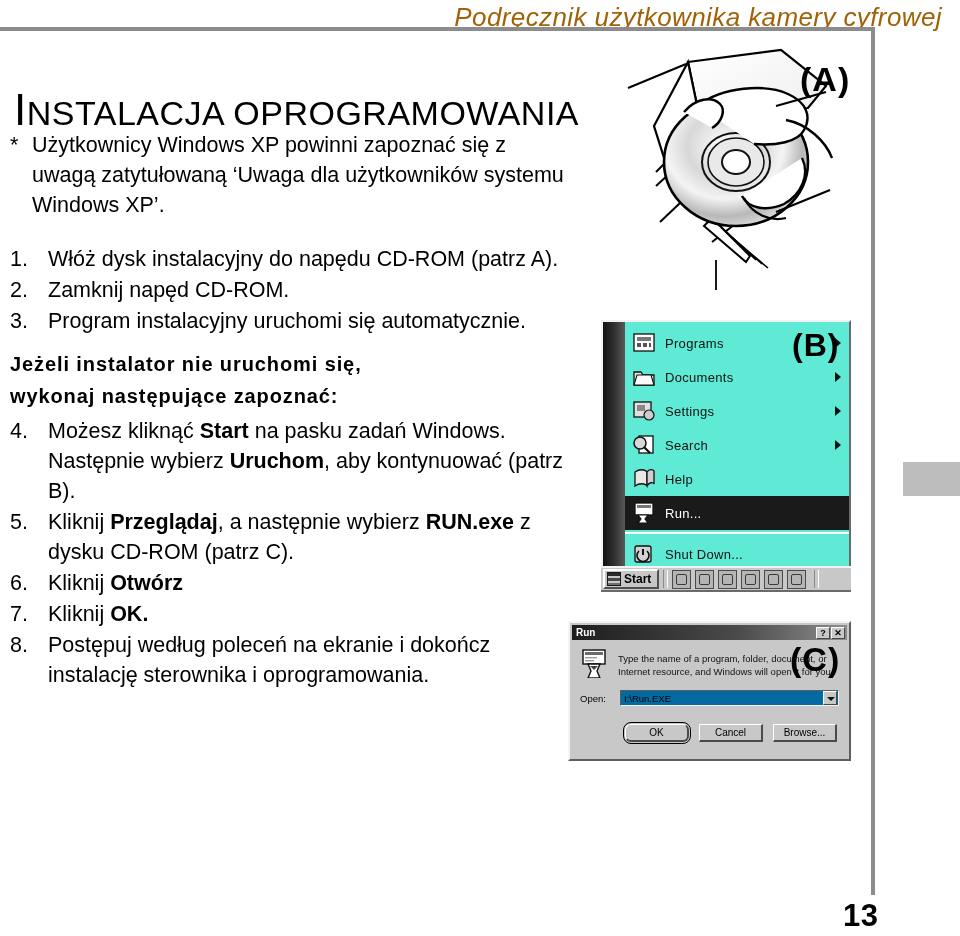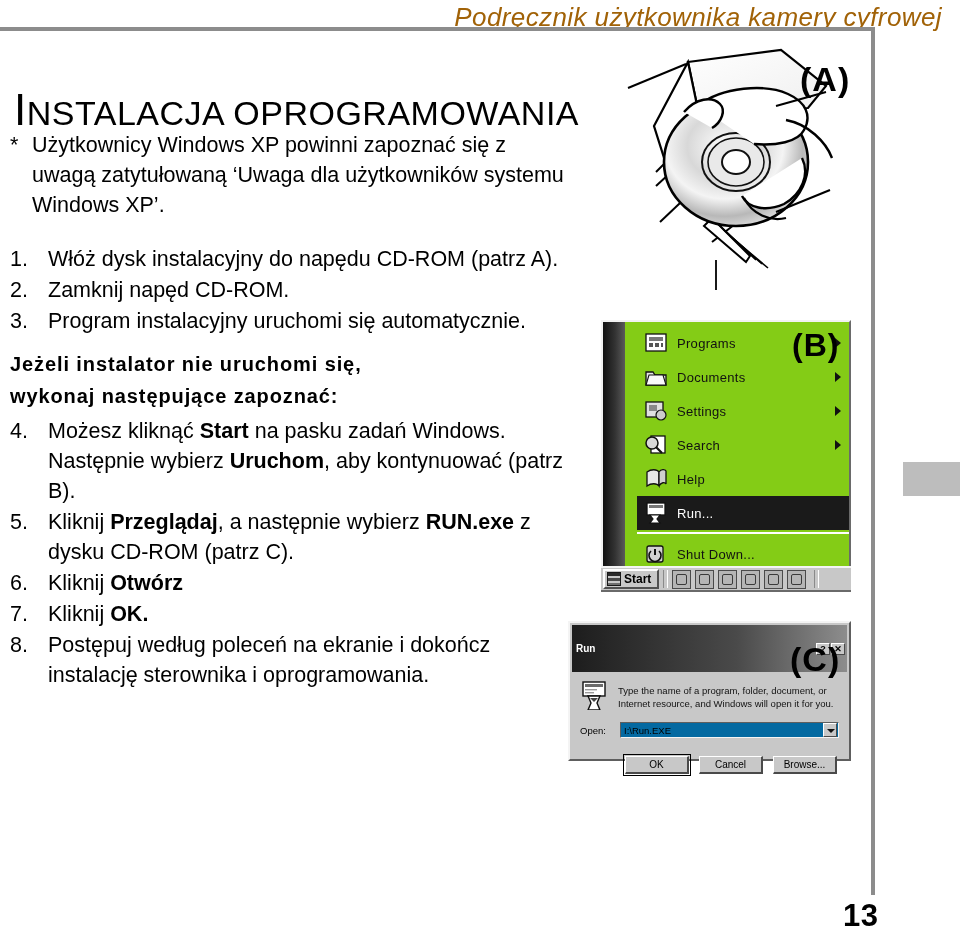--- a/index.html
+++ b/index.html
@@ -132,28 +132,27 @@
     top: 320px;
     width: 250px;
     height: 272px;
     background: #ffffff;
   }
   #menu-shell {
     position: absolute;
     left: 0; top: 0;
     width: 250px;
     height: 248px;
-    background: #84cc16;
+    background: #5eead4;
     border-top: 2px solid #f2f2f2;
     border-left: 2px solid #f2f2f2;
     border-right: 2px solid #6a6a6a;
     border-bottom: 2px solid #6a6a6a;
     box-sizing: border-box;
     display: flex;
-    gap: 12px;
   }
   #menu-gutter {
     width: 22px;
     flex: 0 0 22px;
     background: linear-gradient(to right, #111 0%, #333 55%, #5a5a5a 100%);
   }
   #menu-items {
     flex: 1 1 auto;
     padding-top: 4px;
   }
@@ -277,21 +276,21 @@
     border-bottom: 2px solid #5e5e5e;
     box-sizing: border-box;
     font-size: 9.5px;
   }
   #run-titlebar {
     height: 15px;
     margin: 2px 2px 0 2px;
     background: linear-gradient(to right, #1d1d1d 0%, #4a4a4a 60%, #8d8d8d 100%);
     display: flex;
     align-items: center;
-    padding: 16px 2px;
+    padding: 0 2px;
     color: #fff;
     font-weight: bold;
     font-size: 10px;
   }
   #run-title-text { flex: 1 1 auto; padding-left: 2px; }
   .tb-btn {
     width: 14px; height: 12px;
     margin-left: 1px;
     background: #c8c8c8;
     border-top: 1px solid #ffffff;
@@ -365,21 +364,21 @@
     background: #c8c8c8;
     border-top: 1px solid #ffffff;
     border-left: 1px solid #ffffff;
     border-right: 2px solid #4a4a4a;
     border-bottom: 2px solid #4a4a4a;
     box-sizing: border-box;
     text-align: center;
     line-height: 15px;
     font-size: 10px;
   }
-  .run-btn.default { outline: 1px solid #000; outline-offset: 1px; }
+  .run-btn.default { outline: 1px solid #000; outline-offset: 1px; border-radius: 6px; }
   #label-c {
     position: absolute;
     left: 790px;
     top: 640px;
     font-size: 34px;
     font-weight: bold;
     letter-spacing: 1px;
   }
 
   

